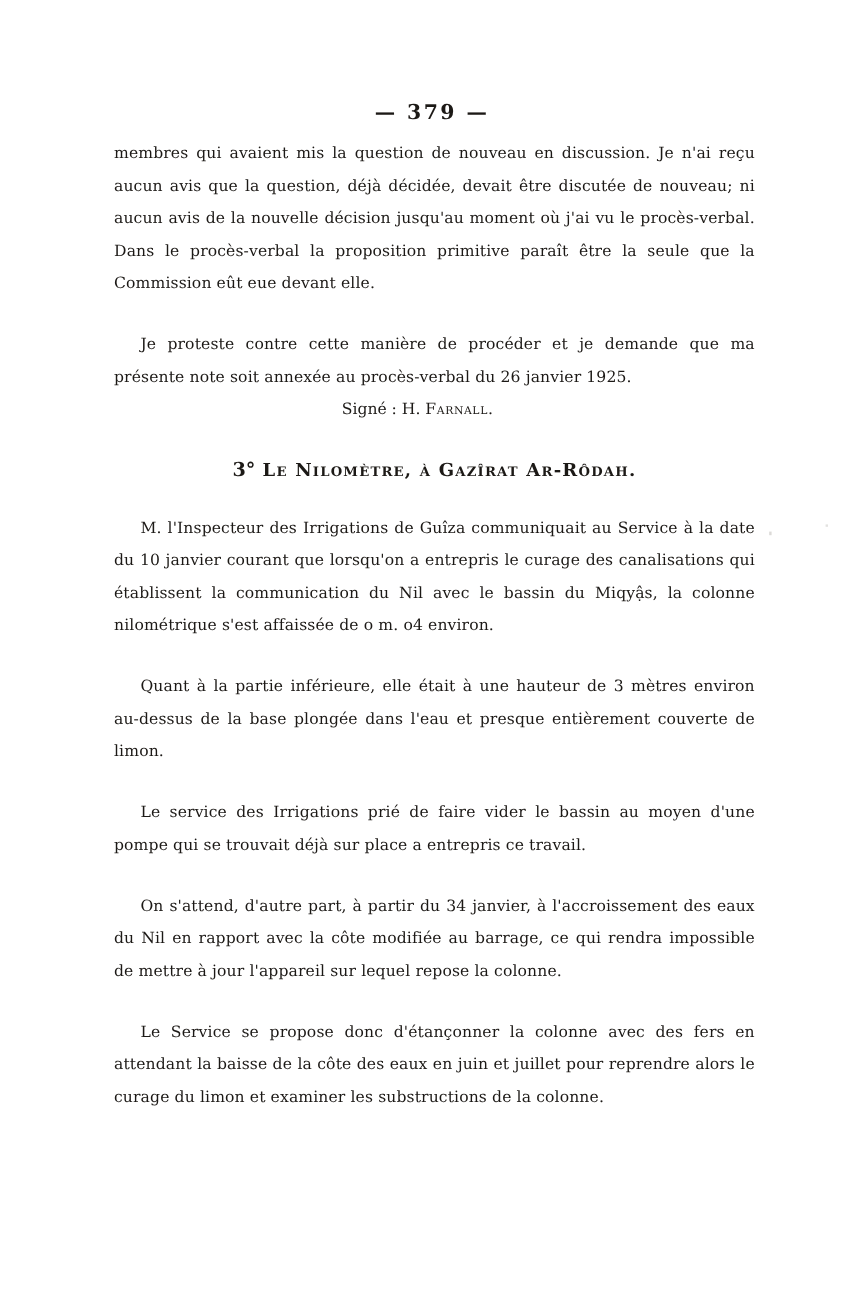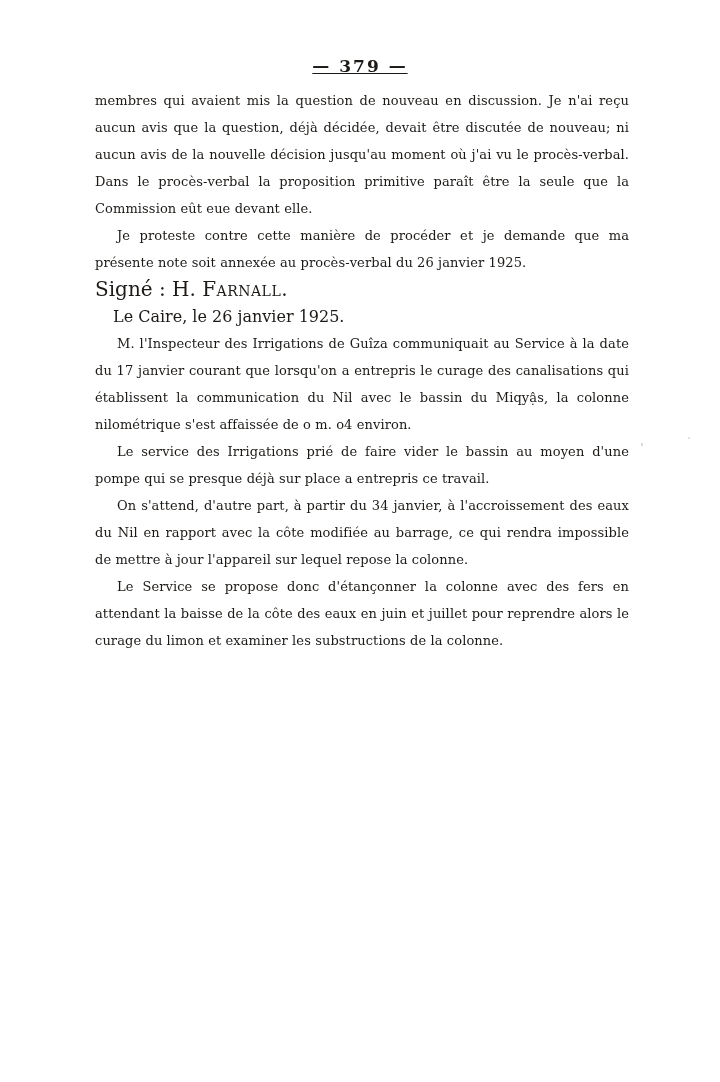--- a/index.html
+++ b/index.html
@@ -10,47 +10,47 @@
   .page {
     position: relative;
     width: 720px;
     height: 1082px;
     background: #ffffff;
     overflow: hidden;
     font-family: "DejaVu Serif", "Liberation Serif", serif;
     color: #1c1916;
   }
   .page-number {
-    padding-top: 56px;
+    padding-top: 84px;
     text-align: center;
     font-size: 17px;
     font-weight: bold;
     letter-spacing: 2px;
     line-height: 20px;
     margin-bottom: 11px;
-    text-decoration: underline;
   }
   .text-block {
     margin-left: 95px;
     width: 534px;
   }
   .para {
     margin: 0;
     text-align: justify;
     font-size: 13px;
     line-height: 27px;
     letter-spacing: 0.1px;
   }
   .indent {
     text-indent: 22px;
+    margin-top: 24px;
   }
   .signature-line {
-    font-size: 20px;
+    font-size: 13px;
     line-height: 27px;
-    text-align: left;
+    text-align: center;
     padding-right: 28px;
   }
   .smallcaps {
     font-variant: small-caps;
     letter-spacing: 0.5px;
   }
   .dateline {
     margin: 0;
     font-size: 16px;
     line-height: 27px;
@@ -87,28 +87,29 @@
   <div class="page-number">— 379 —</div>
 
   <div class="text-block">
 
     <p class="para">membres qui avaient mis la question de nouveau en discussion. Je n'ai reçu aucun avis que la question, déjà décidée, devait être discutée de nouveau; ni aucun avis de la nouvelle décision jusqu'au moment où j'ai vu le procès-verbal. Dans le procès-verbal la proposition primitive paraît être la seule que la Commission eût eue devant elle.</p>
 
     <p class="para indent">Je proteste contre cette manière de procéder et je demande que ma présente note soit annexée au procès-verbal du 26 janvier 1925.</p>
 
     <div class="signature-line"><span>Signé : H. </span><span class="smallcaps">Farnall.</span></div>
 
-    <p class="dateline">Le Caire, le 26 janvier 1925.</p>
+
+    <h2 class="section-heading"><span class="num">3°</span><span class="smallcaps-heading">Le Nilomètre, à Gazîrat Ar-Rôdah.</span></h2>
+
+    <p class="para indent">M. l'Inspecteur des Irrigations de Guîza communiquait au Service à la date du 10 janvier courant que lorsqu'on a entrepris le curage des canalisations qui établissent la communication du Nil avec le bassin du Miqyậs, la colonne nilométrique s'est affaissée de o m. o4 environ.</p>
 
 
-    <p class="para indent">M. l'Inspecteur des Irrigations de Guîza communiquait au Service à la date du 17 janvier courant que lorsqu'on a entrepris le curage des canalisations qui établissent la communication du Nil avec le bassin du Miqyậs, la colonne nilométrique s'est affaissée de o m. o4 environ.</p>
+    <p class="para indent">Quant à la partie inférieure, elle était à une hauteur de 3 mètres environ au-dessus de la base plongée dans l'eau et presque entièrement couverte de limon.</p>
 
-
-
-    <p class="para indent">Le service des Irrigations prié de faire vider le bassin au moyen d'une pompe qui se presque déjà sur place a entrepris ce travail.</p>
+    <p class="para indent">Le service des Irrigations prié de faire vider le bassin au moyen d'une pompe qui se trouvait déjà sur place a entrepris ce travail.</p>
 
 
     <p class="para indent">On s'attend, d'autre part, à partir du 34 janvier, à l'accroissement des eaux du Nil en rapport avec la côte modifiée au barrage, ce qui rendra impossible de mettre à jour l'appareil sur lequel repose la colonne.</p>
 
     <p class="para indent">Le Service se propose donc d'étançonner la colonne avec des fers en attendant la baisse de la côte des eaux en juin et juillet pour reprendre alors le curage du limon et examiner les substructions de la colonne.</p>
 
   </div>
 
   <div class="speck speck-1"></div>
   <div class="speck speck-2"></div>

